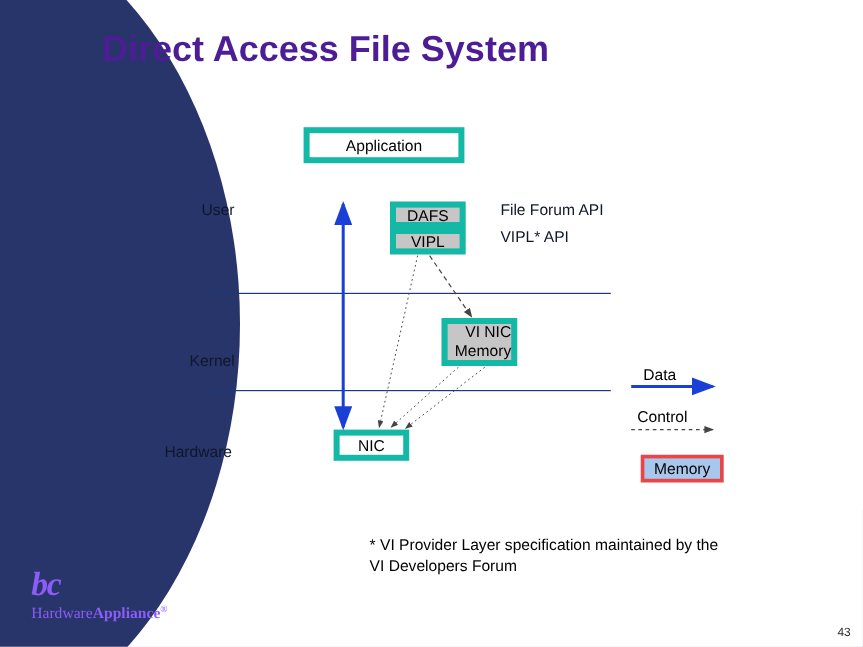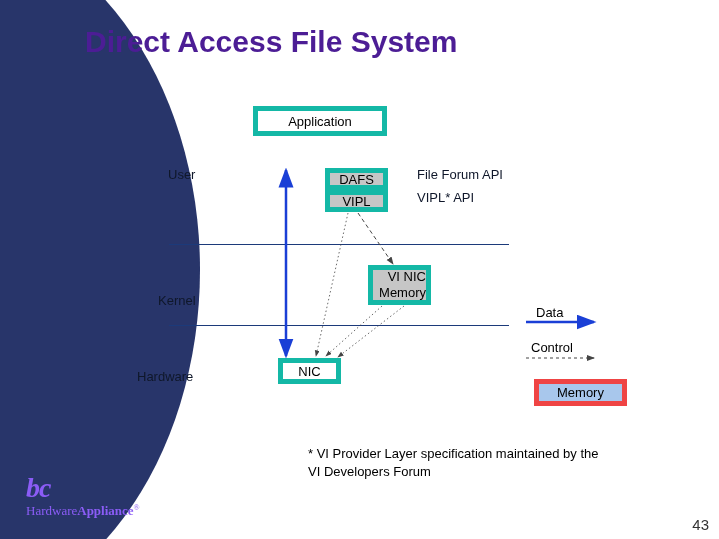--- a/index.html
+++ b/index.html
@@ -64,21 +64,21 @@
   }
   .footnote {
     position: absolute;
     font-size: 13px;
     line-height: 1.35;
   }
   .pagenum {
     position: absolute;
     right: 10px;
     bottom: 6px;
-    font-size: 15px;
+    font-size: 10px;
     color: #333;
   }
   .logo {
     position: absolute;
     left: 26px;
     bottom: 20px;
     color: #8b5cf6;
     font-family: "Times New Roman", serif;
     width: 150px;
   }
@@ -90,24 +90,24 @@
     letter-spacing: -1px;
   }
   .logo .name {
     font-size: 13px;
     margin-top: 2px;
     white-space: nowrap;
   }
   .logo .reg { font-size: 8px; vertical-align: super; }
   .memory-legend {
     position: absolute;
-    border: 5px solid #ef4444;
+    border: 3px solid #ef4444;
     background: #a8c7ec;
     font-size: 13px;
-    padding: 1px 18px;
+    padding: 1px 8px;
   }
   svg.overlay {
     position: absolute;
     left: 0; top: 0;
     width: 719px; height: 539px;
     pointer-events: none;
   }
 </style>
 </head>
 <body>

